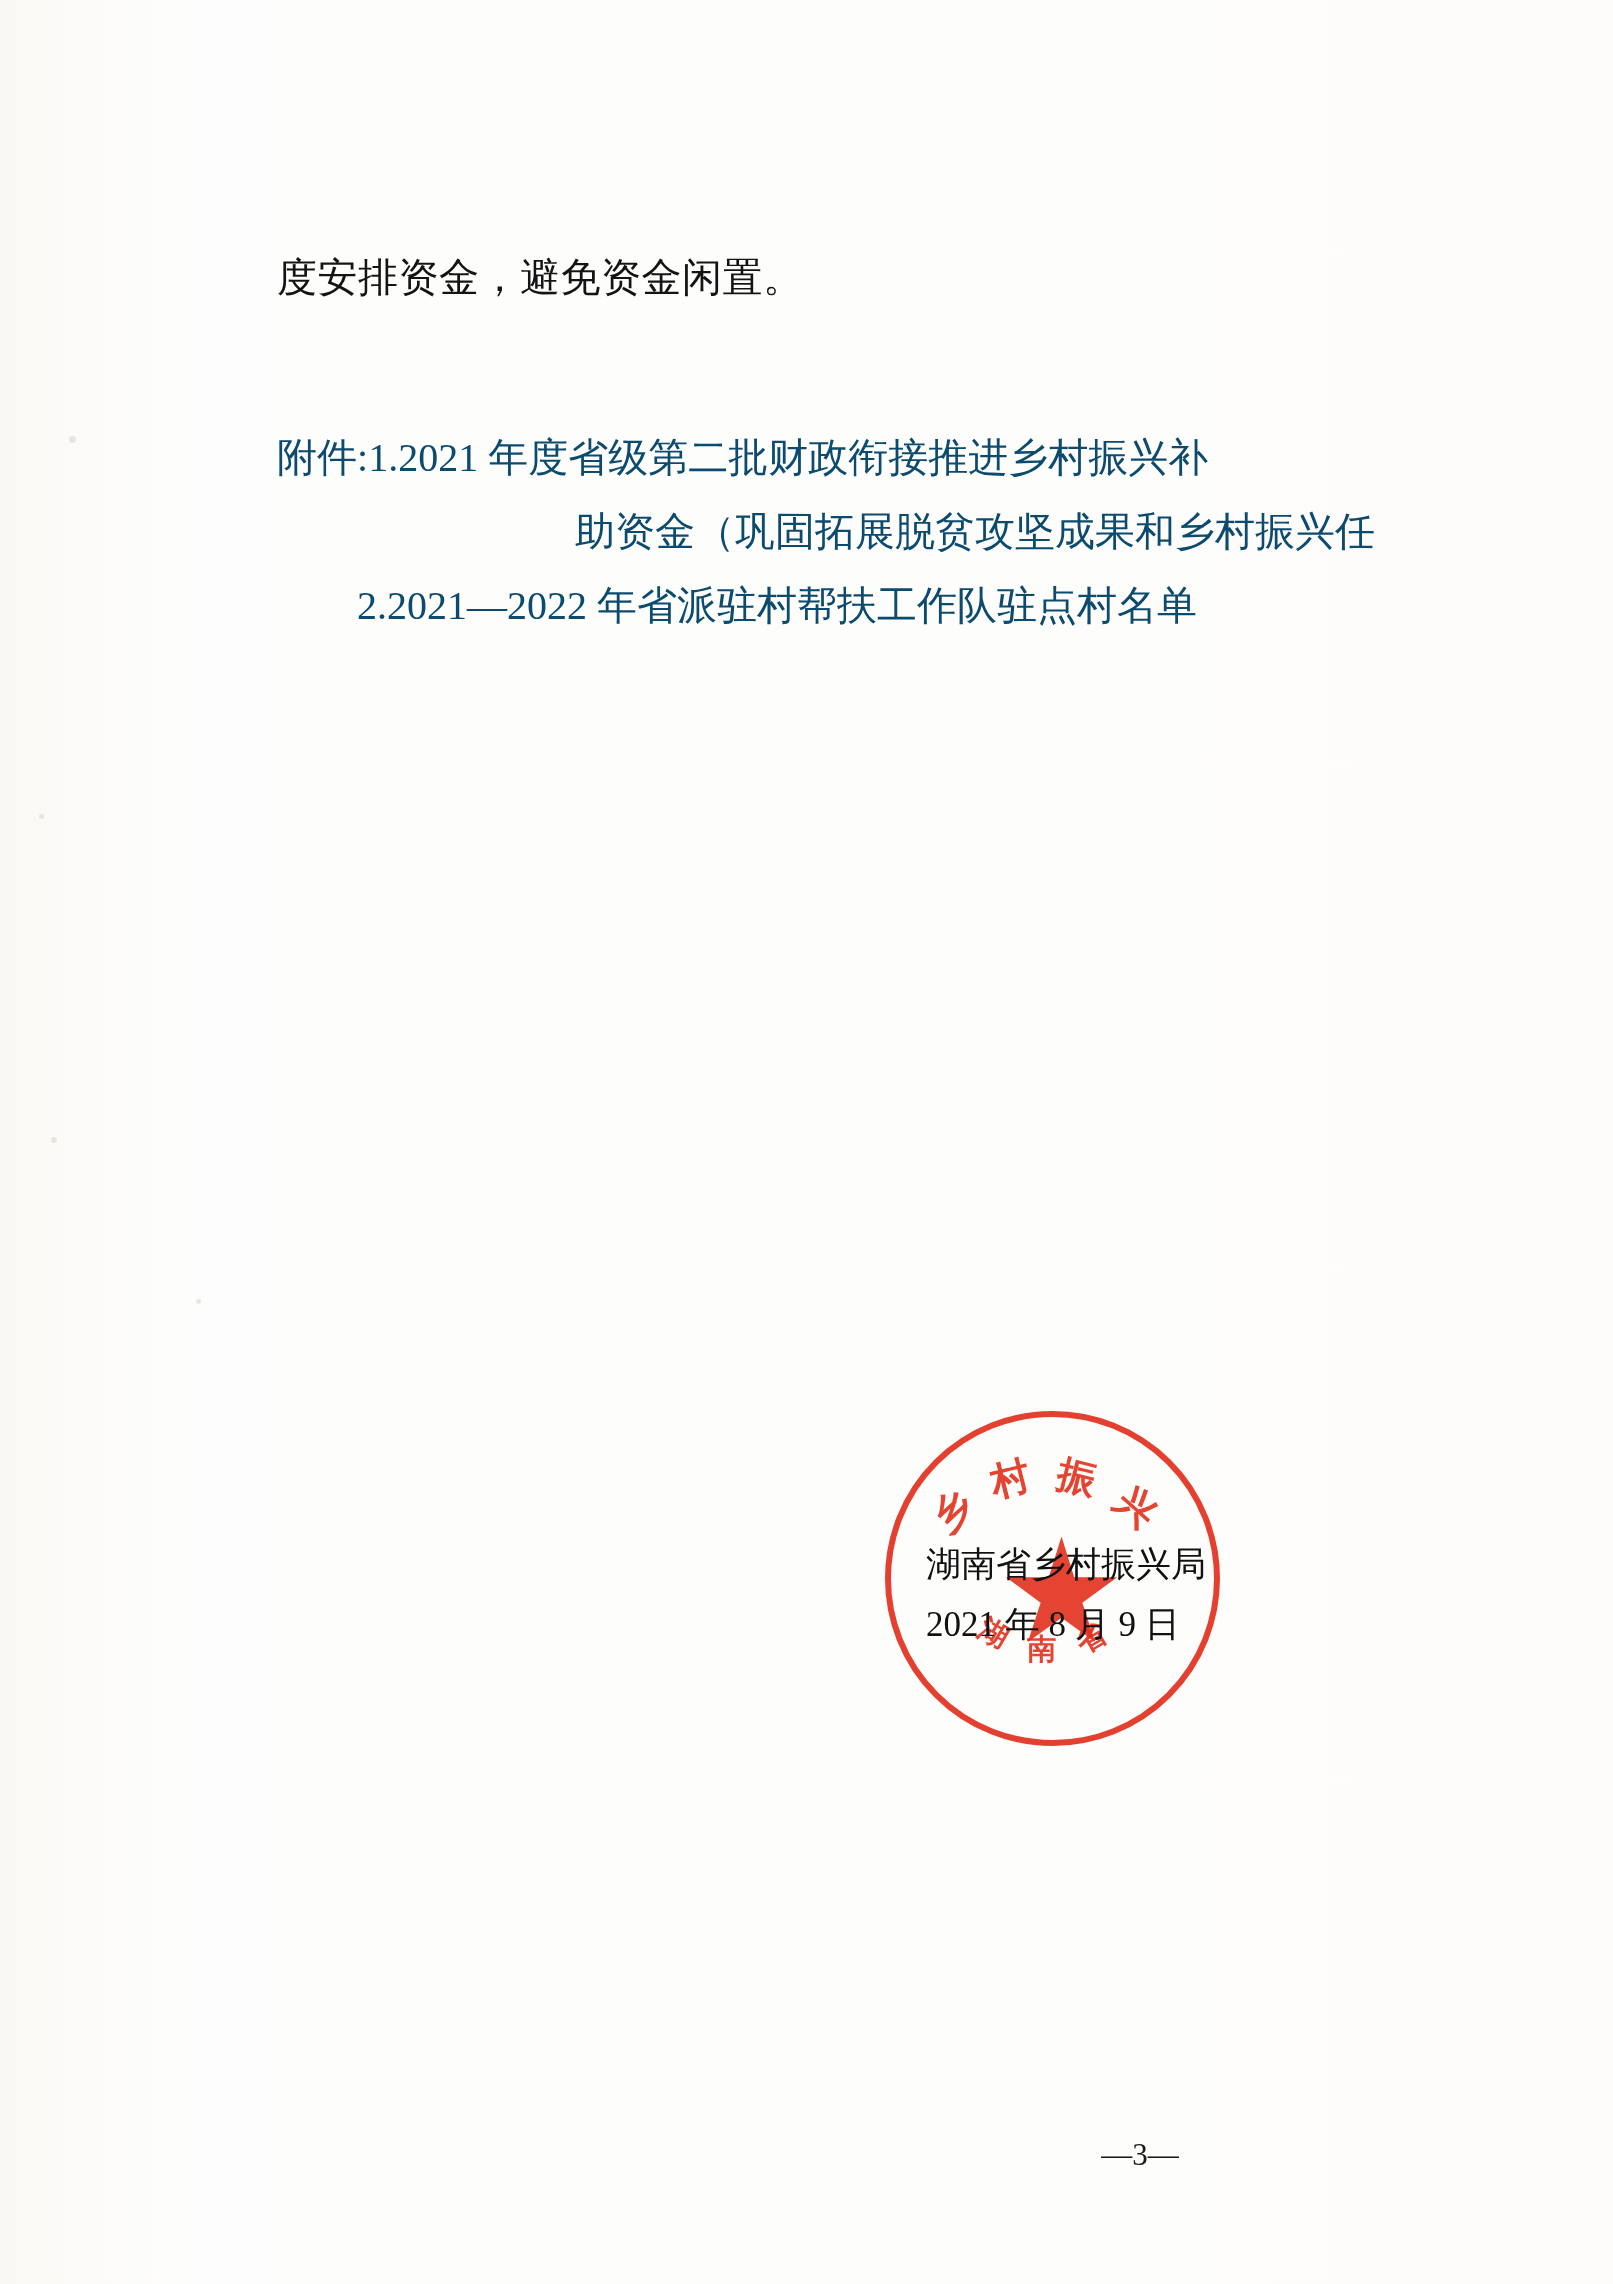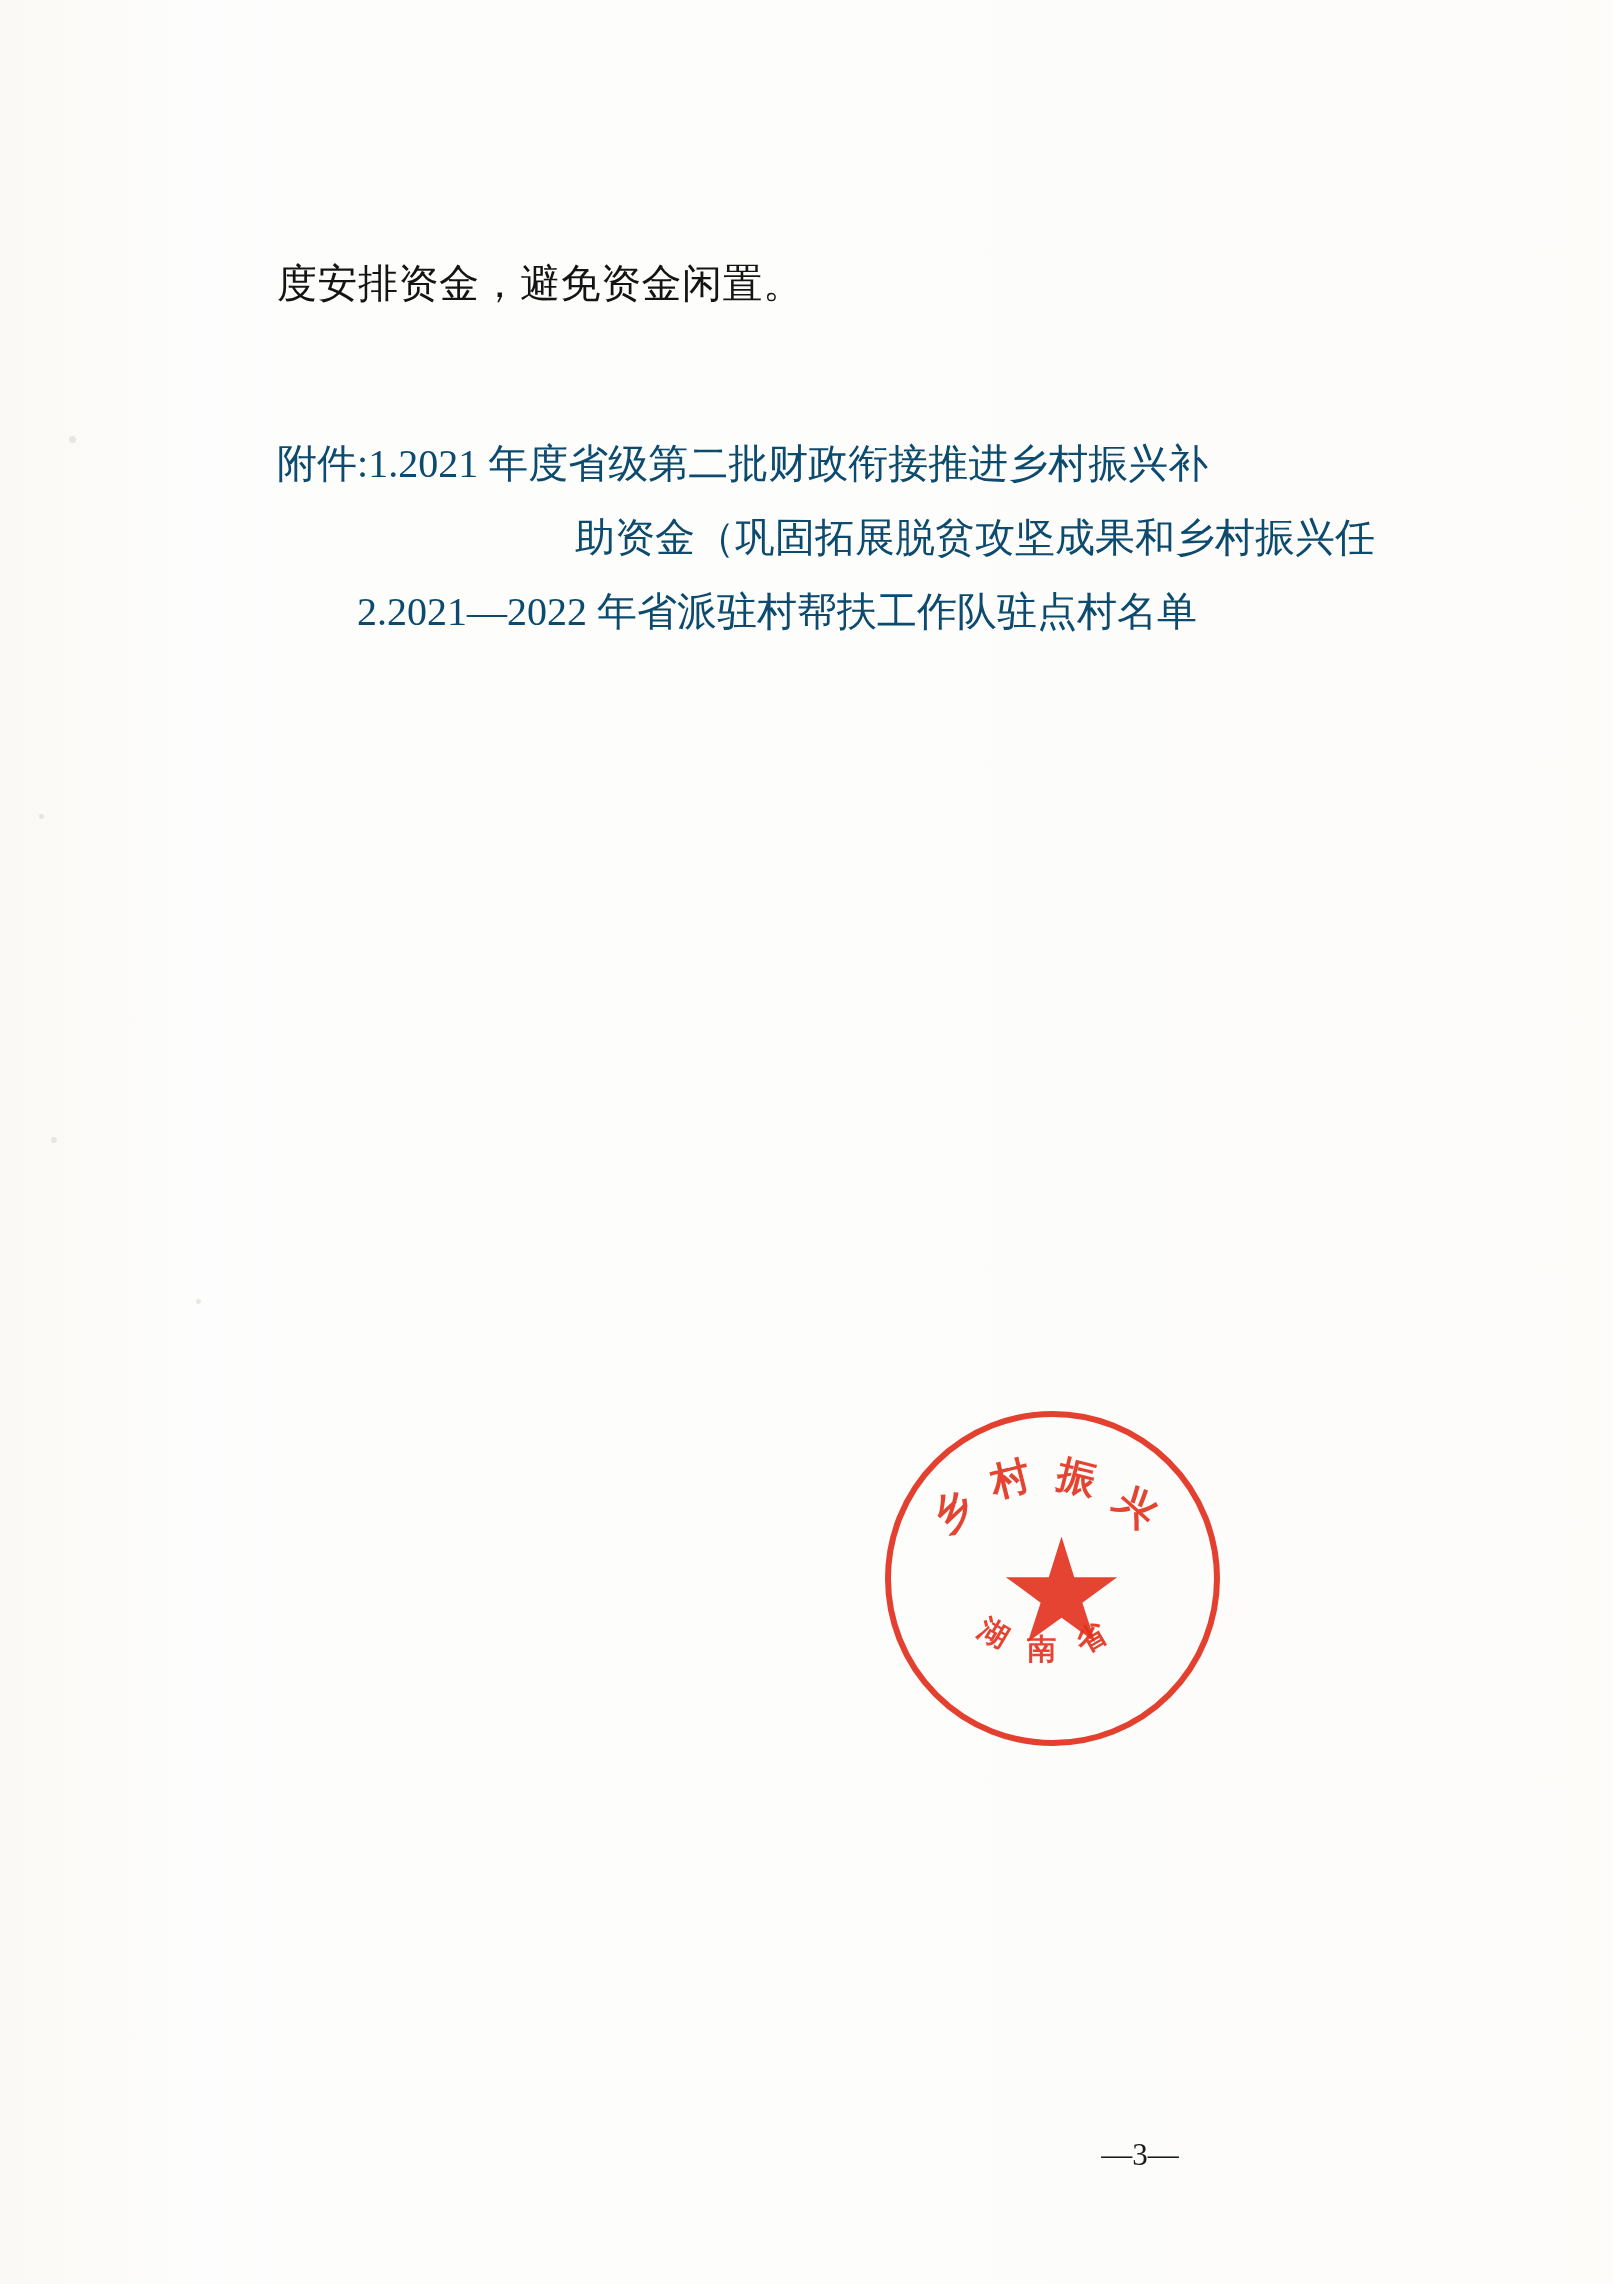--- a/index.html
+++ b/index.html
@@ -23,21 +23,21 @@
   
   .paper-tint {
     position: absolute;
     inset: 0;
     background: linear-gradient(90deg, rgba(250,248,244,0.9) 0%, rgba(255,255,255,0.2) 12%, rgba(255,255,255,0) 45%, rgba(253,251,247,0.5) 100%);
     pointer-events: none;
   }
   .content {
     position: absolute;
     left: 277px;
-    top: 246px;
+    top: 240px;
     width: 1098px;
     font-family: Liberation Serif, serif;
   }
   .para {
     font-size: 40px;
     line-height: 75px;
     letter-spacing: 0.5px;
     text-align: justify;
     margin: 0;
     color: #141414;
@@ -200,18 +200,22 @@
     </svg>
     <svg class="seal-arc seal-arc-bottom" viewBox="0 0 330 330">
       <path id="arcBot" d="M 58,160 A 108,108 0 0 0 272,160" fill="none"></path>
       <text>
         <textPath href="#arcBot" startOffset="50%" text-anchor="middle">湖 南 省</textPath>
       </text>
     </svg>
     <div class="seal-star"></div>
   </div>
 
+  <div class="sign-block">
+    <div class="sign-org">湖南省乡村振兴局</div>
+    <div class="sign-date">2021 年 8 月 9 日</div>
+  </div>
 
   <div class="page-number">
     <span>—3—</span>
   </div>
 </div>
 
 
 </body></html>

